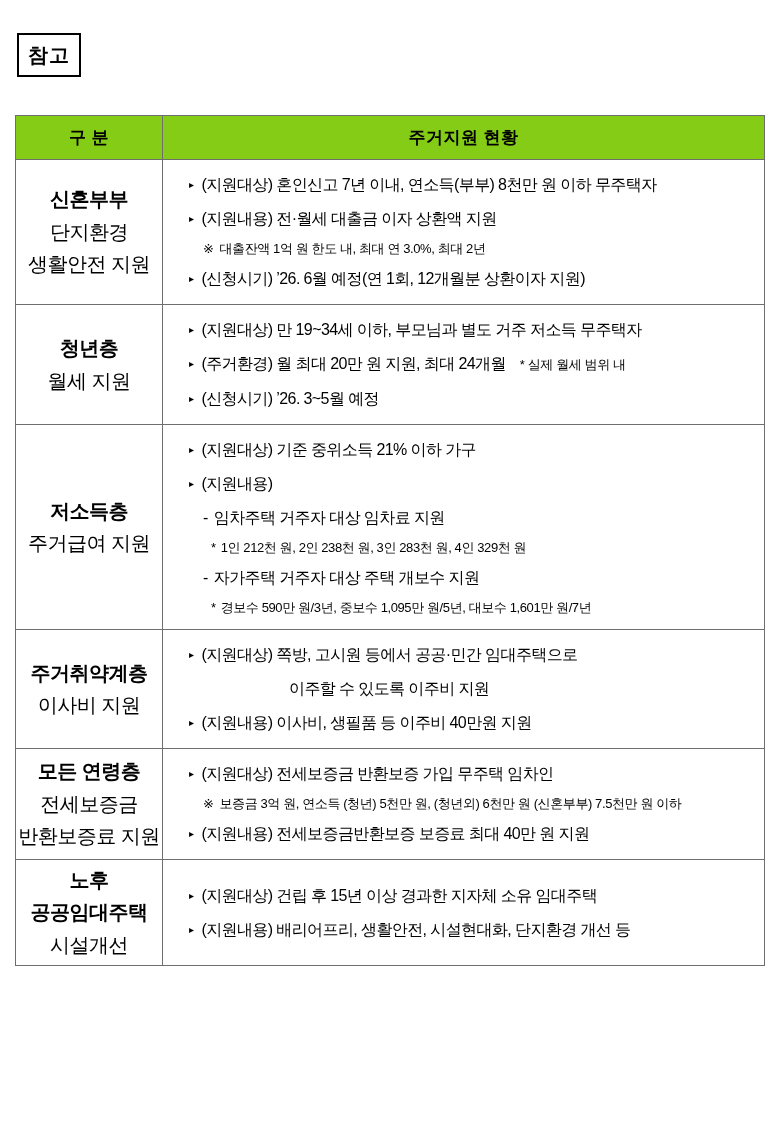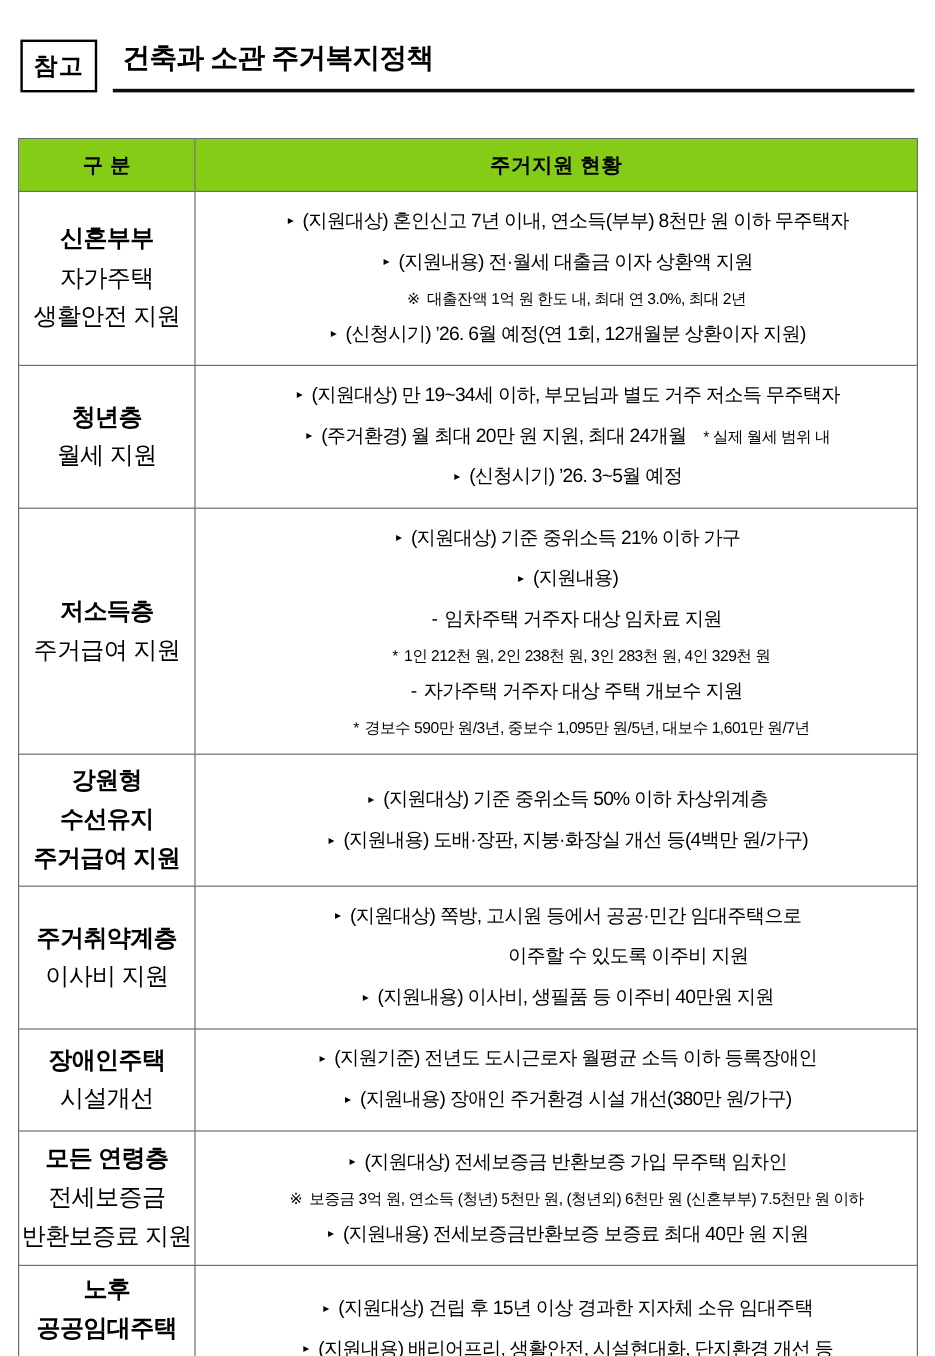--- a/index.html
+++ b/index.html
@@ -71,21 +71,21 @@
 
   td.cat {
     text-align: center;
     font-size: 20px;
     line-height: 1.62;
     letter-spacing: -0.5px;
     padding: 4px 2px;
   }
   td.cat .bold { font-weight: 700; }
 
-  td.details { padding: 8px 6px 8px 26px; text-align: center; }
+  td.details { padding: 8px 6px 8px 26px; }
 
   .line {
     font-size: 16px;
     line-height: 34px;
     letter-spacing: -0.6px;
     white-space: nowrap;
   }
   .line.small {
     font-size: 13px;
     line-height: 26px;
@@ -111,42 +111,39 @@
     letter-spacing: -0.4px;
     margin-left: 14px;
   }
 </style>
 </head>
 <body>
 
 <div class="doc-header">
   <div class="badge">
     <span>참고</span>
-  </div>
-  <div class="title-block">
-    <span class="doc-title">건축과 소관 주거복지정책</span>
   </div>
 </div>
 
 <table class="policy">
   <colgroup>
       <col class="c-cat">
       <col>
     </colgroup>
   <thead>
     <tr>
       <th>구 분</th>
       <th>주거지원 현황</th>
     </tr>
   </thead>
   <tbody id="policy-rows">
       <tr>
         <td class="cat">
           <div class="bold">신혼부부</div>
-          <div class="">자가주택</div>
+          <div class="">단지환경</div>
           <div class="">생활안전 지원</div>
         </td>
         <td class="details">
           <div class="line ind-0"><span class="mk mk-bullet">▸</span><span>(지원대상) 혼인신고 7년 이내, 연소득(부부) 8천만 원 이하 무주택자</span></div>
           <div class="line ind-0"><span class="mk mk-bullet">▸</span><span>(지원내용) 전·월세 대출금 이자 상환액 지원</span></div>
           <div class="line small ind-1"><span class="mk mk-reference">※</span><span>대출잔액 1억 원 한도 내, 최대 연 3.0%, 최대 2년</span></div>
           <div class="line ind-0"><span class="mk mk-bullet">▸</span><span>(신청시기) ’26. 6월 예정(연 1회, 12개월분 상환이자 지원)</span></div>
         </td>
       </tr>
       <tr>
@@ -169,52 +166,31 @@
           <div class="line ind-0"><span class="mk mk-bullet">▸</span><span>(지원대상) 기준 중위소득 21% 이하 가구</span></div>
           <div class="line ind-0"><span class="mk mk-bullet">▸</span><span>(지원내용)</span></div>
           <div class="line ind-1"><span class="mk mk-dash">-</span><span>임차주택 거주자 대상 임차료 지원</span></div>
           <div class="line small ind-2"><span class="mk mk-star">*</span><span>1인 212천 원, 2인 238천 원, 3인 283천 원, 4인 329천 원</span></div>
           <div class="line ind-1"><span class="mk mk-dash">-</span><span>자가주택 거주자 대상 주택 개보수 지원</span></div>
           <div class="line small ind-2"><span class="mk mk-star">*</span><span>경보수 590만 원/3년, 중보수 1,095만 원/5년, 대보수 1,601만 원/7년</span></div>
         </td>
       </tr>
       <tr>
         <td class="cat">
-          <div class="bold">강원형</div>
-          <div class="bold">수선유지</div>
-          <div class="bold">주거급여 지원</div>
-        </td>
-        <td class="details">
-          <div class="line ind-0"><span class="mk mk-bullet">▸</span><span>(지원대상) 기준 중위소득 50% 이하 차상위계층</span></div>
-          <div class="line ind-0"><span class="mk mk-bullet">▸</span><span>(지원내용) 도배·장판, 지붕·화장실 개선 등(4백만 원/가구)</span></div>
-        </td>
-      </tr>
-      <tr>
-        <td class="cat">
           <div class="bold">주거취약계층</div>
           <div class="">이사비 지원</div>
         </td>
         <td class="details">
           <div class="line ind-0"><span class="mk mk-bullet">▸</span><span>(지원대상) 쪽방, 고시원 등에서 공공·민간 임대주택으로</span></div>
           <div class="line ind-3"><span>이주할 수 있도록 이주비 지원</span></div>
           <div class="line ind-0"><span class="mk mk-bullet">▸</span><span>(지원내용) 이사비, 생필품 등 이주비 40만원 지원</span></div>
         </td>
       </tr>
       <tr>
         <td class="cat">
-          <div class="bold">장애인주택</div>
-          <div class="">시설개선</div>
-        </td>
-        <td class="details">
-          <div class="line ind-0"><span class="mk mk-bullet">▸</span><span>(지원기준) 전년도 도시근로자 월평균 소득 이하 등록장애인</span></div>
-          <div class="line ind-0"><span class="mk mk-bullet">▸</span><span>(지원내용) 장애인 주거환경 시설 개선(380만 원/가구)</span></div>
-        </td>
-      </tr>
-      <tr>
-        <td class="cat">
           <div class="bold">모든 연령층</div>
           <div class="">전세보증금</div>
           <div class="">반환보증료 지원</div>
         </td>
         <td class="details">
           <div class="line ind-0"><span class="mk mk-bullet">▸</span><span>(지원대상) 전세보증금 반환보증 가입 무주택 임차인</span></div>
           <div class="line small ind-1"><span class="mk mk-reference">※</span><span>보증금 3억 원, 연소득 (청년) 5천만 원, (청년외) 6천만 원 (신혼부부) 7.5천만 원 이하</span></div>
           <div class="line ind-0"><span class="mk mk-bullet">▸</span><span>(지원내용) 전세보증금반환보증 보증료 최대 40만 원 지원</span></div>
         </td>
       </tr>

